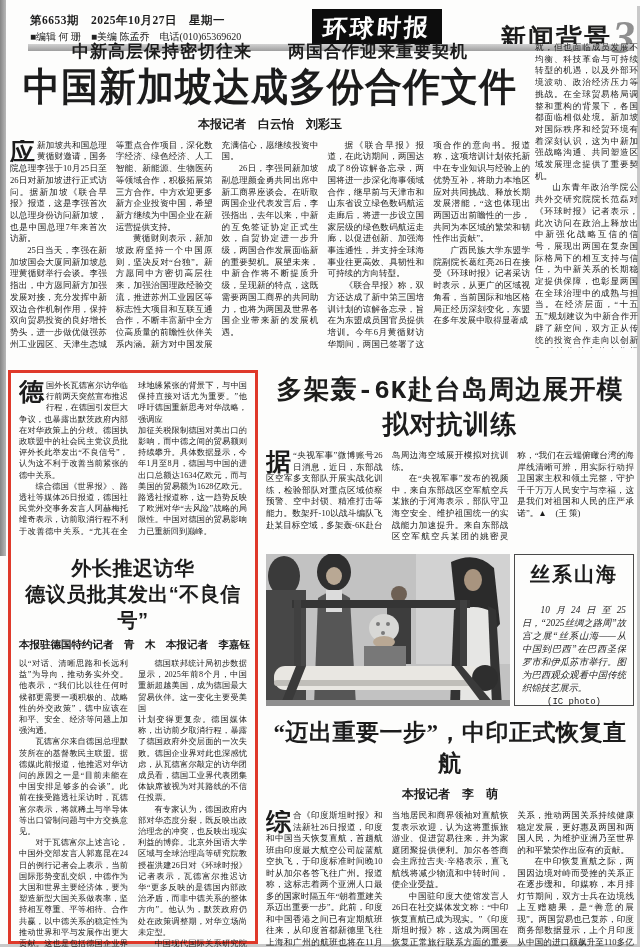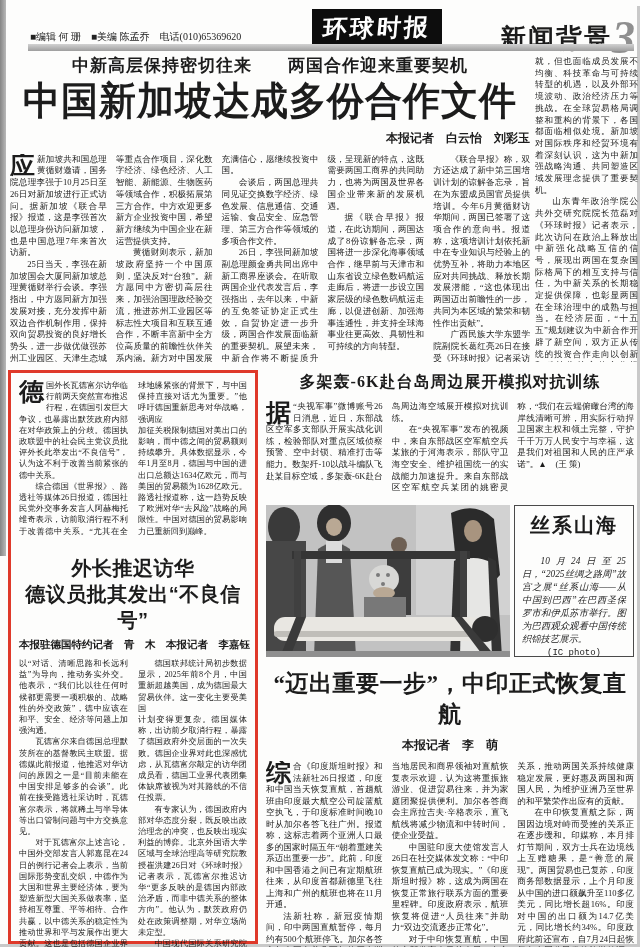--- a/index.html
+++ b/index.html
@@ -29,48 +29,48 @@
   .hdr-rule { position:absolute; left:28px; top:44px; width:606px; height:7px;
               background:linear-gradient(#d2d2d2,#9e9e9e); }
 
   
   .bodycol p { text-indent:2em; text-align:justify; margin:0; }
   .bodycol p.noind { text-indent:0; }
   .dropcap { float:left; font-size:25px; line-height:23px; font-weight:bold; padding-right:2px;
              font-family:"Liberation Sans", sans-serif; }
 
   
-  .lead { position:absolute; left:10px; top:54px; width:620px; height:310px; }
+  .lead { position:absolute; left:10px; top:40px; width:620px; height:310px; }
   .lead-main { position:absolute; left:0; top:0; width:520px; }
   .lead-kicker { text-align:center; font-size:17px; font-weight:bold; letter-spacing:1px; white-space:pre; }
   .lead-title  { margin-top:3px; text-align:center; font-size:37px; font-weight:900; letter-spacing:1px;
                  font-family:"Liberation Sans", sans-serif; line-height:1.1;
                  transform:scaleY(1.05); transform-origin:top; }
-  .lead-byline { margin-top:9px; text-align:right; font-size:12px; font-weight:bold; }
+  .lead-byline { margin-top:9px; text-align:center; font-size:12px; font-weight:bold; }
   .lead-body { margin-top:7px; height:212px; overflow:hidden;
                column-count:5; column-gap:9px; column-fill:auto;
                font-size:8.6px; line-height:11.7px; }
   .lead-side { position:absolute; left:525px; top:2px; width:103px; height:306px; overflow:hidden;
                font-size:8.6px; line-height:11.7px; }
 
   
   .red-box { position:absolute; left:8px; top:370px; width:250px; height:574px;
              border:3px solid #df392a; background:#fdfdfc; padding:7px 8px 6px; }
   .g-intro { height:168px; overflow:hidden; column-count:2; column-gap:10px; column-fill:auto;
              font-size:8.2px; line-height:11.2px; }
   .g-head { margin-top:7px; text-align:center; font-size:20px; font-weight:900; line-height:26px;
             font-family:"Liberation Sans", sans-serif; letter-spacing:.5px; }
   .g-byline { margin-top:5px; text-align:center; font-size:10.5px; font-weight:bold; white-space:nowrap; }
   .g-body { margin-top:6px; height:315px; overflow:hidden; column-count:2; column-gap:10px; column-fill:auto;
             font-size:8.2px; line-height:11.2px; }
 
   
   .right-region { position:absolute; left:266px; top:372px; width:368px; }
-  .pla-title { text-align:center; font-size:16px; font-weight:900; letter-spacing:1px;
-               font-family:Liberation Serif, serif; }
+  .pla-title { text-align:center; font-size:26px; font-weight:900; letter-spacing:1px;
+               font-family:Liberation Mono, monospace; }
   .pla-body { margin-top:8px; height:94px; overflow:hidden; column-count:3; column-gap:9px; column-fill:auto;
               font-size:8.6px; line-height:11.6px; }
 
   .photo-row { position:relative; margin-top:10px; height:152px; }
   .photo { position:absolute; left:0; top:0; width:244px; height:152px; background:#c6c6c6; }
   .story-panel { position:absolute; left:248px; top:0; width:120px; height:152px;
                  border:1px solid #4a4a4a; padding:6px 7px 3px; background:#fdfdfc; }
   .story-title { text-align:center; font-size:20px; font-weight:900; letter-spacing:2px; }
   .story-caption { margin-top:16px; font-size:9.3px; line-height:13px; text-align:justify;
                    text-indent:2em; font-style:italic; }
@@ -84,39 +84,39 @@
                 font-size:8.6px; line-height:11.5px; }
 </style>
 </head>
 <body>
 
 <div class="page">
   <div class="edge-left"></div>
   <div class="edge-right"></div>
   <div class="edge-bottom"></div>
 
+  <div class="hdr-edition">第6653期　2025年10月27日　星期一</div>
   <div class="hdr-editor">■编辑 何 珊　■美编 陈孟乔　电话(010)65369620</div>
   <div class="masthead">
     <span>环球时报</span>
   </div>
   <div class="section-head">
     <span class="section-label">新闻背景</span><span class="page-number">3</span>
   </div>
   <div class="hdr-rule"></div>
 
   <div class="lead">
     <div class="lead-main">
       <div class="lead-kicker">中新高层保持密切往来　　两国合作迎来重要契机</div>
       <div class="lead-title">中国新加坡达成多份合作文件</div>
       <div class="lead-byline">本报记者　白云怡　刘彩玉</div>
       <div class="lead-body bodycol">
         <p class="noind"><span class="dropcap">应</span><span>新加坡共和国总理黄循财邀请，国务院总理李强于10月25日至26日对新加坡进行正式访问。据新加坡《联合早报》报道，这是李强首次以总理身份访问新加坡，也是中国总理7年来首次访新。</span></p>
         <p>25日当天，李强在新加坡国会大厦同新加坡总理黄循财举行会谈。李强指出，中方愿同新方加强发展对接，充分发挥中新双边合作机制作用，保持双向贸易投资的良好增长势头，进一步做优做强苏州工业园区、天津生态城等重点合作项目，深化数字经济、绿色经济、人工智能、新能源、生物医药等领域合作，积极拓展第三方合作。中方欢迎更多新方企业投资中国，希望新方继续为中国企业在新运营提供支持。</p>
         <p>黄循财则表示，新加坡政府坚持一个中国原则，坚决反对“台独”。新方愿同中方密切高层往来，加强治国理政经验交流，推进苏州工业园区等标志性大项目和互联互通合作，不断丰富新中全方位高质量的前瞻性伙伴关系内涵。新方对中国发展充满信心，愿继续投资中国。</p>
-        <p>会谈后，两国总理共同见证交换数字经济、绿色发展、信息通信、交通运输、食品安全、应急管理、第三方合作等领域的多项合作文件。</p>
         <p>26日，李强同新加坡副总理颜金勇共同出席中新工商界座谈会。在听取两国企业代表发言后，李强指出，去年以来，中新的互免签证协定正式生效，自贸协定进一步升级，两国合作发展面临新的重要契机。展望未来，中新合作将不断提质升级，呈现新的特点，这既需要两国工商界的共同助力，也将为两国及世界各国企业带来新的发展机遇。</p>
         <p>据《联合早报》报道，在此访期间，两国达成了8份谅解备忘录，两国将进一步深化海事领域合作，继早前与天津市和山东省设立绿色数码航运走廊后，将进一步设立国家层级的绿色数码航运走廊，以促进创新、加强海事连通性，并支持全球海事业往更高效、具韧性和可持续的方向转型。</p>
         <p>《联合早报》称，双方还达成了新中第三国培训计划的谅解备忘录，旨在为东盟成员国官员提供培训。今年6月黄循财访华期间，两国已签署了这项合作的意向书。报道称，这项培训计划依托新中在专业知识与经验上的优势互补，将助力本地区应对共同挑战、释放长期发展潜能，“这也体现出两国迈出前瞻性的一步，共同为本区域的繁荣和韧性作出贡献”。</p>
         <p>广西民族大学东盟学院副院长葛红亮26日在接受《环球时报》记者采访时表示，从更广的区域视角看，当前国际和地区格局正经历深刻变化，东盟在多年发展中取得显著成</p>
       </div>
     </div>
     <div class="lead-side bodycol">
       <p class="noind">就，但也面临成员发展不均衡、科技革命与可持续转型的机遇，以及外部环境波动、政治经济压力等挑战。在全球贸易格局调整和重构的背景下，各国都面临相似处境。新加坡对国际秩序和经贸环境有着深刻认识，这为中新加强战略沟通、共同塑造区域发展理念提供了重要契机。</p>
       <p>山东青年政治学院公共外交研究院院长范磊对《环球时报》记者表示，此次访问在政治上释放出中新强化战略互信的信号，展现出两国在复杂国际格局下的相互支持与信任，为中新关系的长期稳定提供保障，也彰显两国在全球治理中的成熟与担当。在经济层面，“十五五”规划建议为中新合作开辟了新空间，双方正从传统的投资合作走向以创新和科技为核心的合作模式，在数字经济、绿色发展、人工智能等新兴领域的合作有望不断深化，这展现出两国面向未来的共同愿景。▲</p>
     </div>

